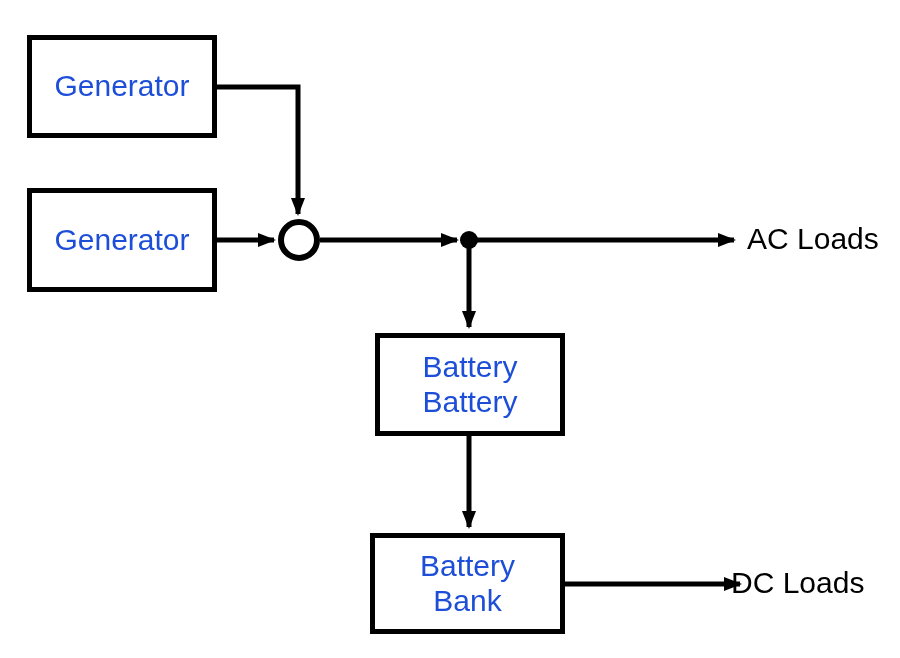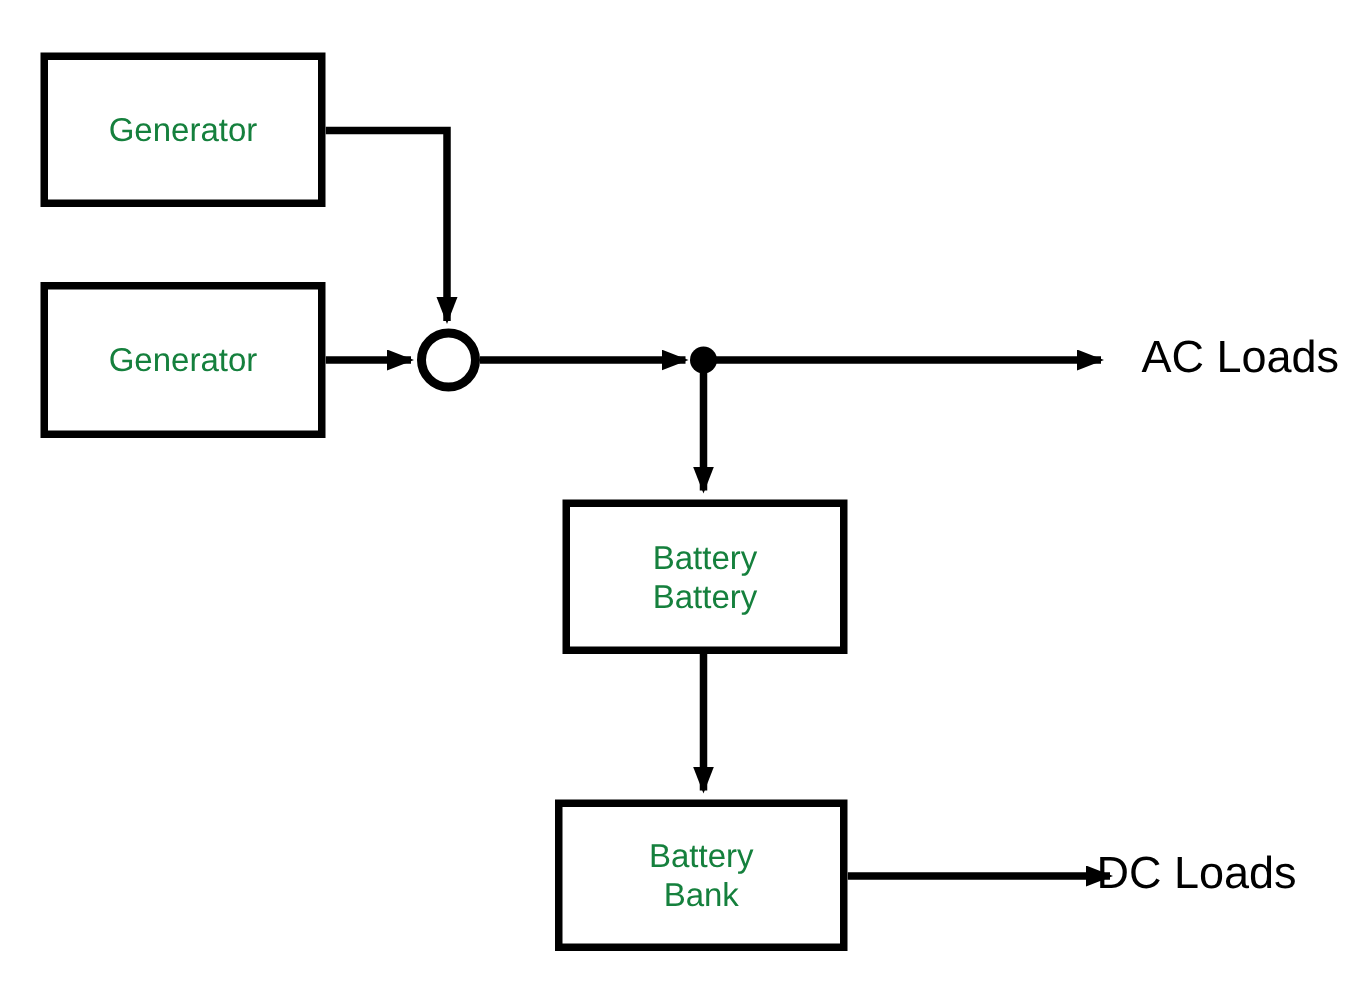--- a/index.html
+++ b/index.html
@@ -25,37 +25,37 @@
   .node {
     position: absolute;
     box-sizing: border-box;
     border: 5px solid #000000;
     background: #ffffff;
     display: flex;
     flex-direction: column;
     align-items: center;
     justify-content: center;
     text-align: center;
-    font-size: 22px;
+    font-size: 30px;
     line-height: 1.14;
-    color: #15803d;
+    color: #1d4ed8;
     letter-spacing: 0px;
   }
   .node-generator-top    { left: 27px;  top: 35px;  width: 190px; height: 103px; }
   .node-generator-bottom { left: 27px;  top: 188px; width: 190px; height: 104px; }
   .node-battery-charger  { left: 375px; top: 333px; width: 190px; height: 103px; }
   .node-battery-bank     { left: 370px; top: 533px; width: 195px; height: 101px; }
   .float-label {
     position: absolute;
     font-size: 30px;
     color: #000000;
     white-space: nowrap;
     transform: translateY(-52%);
   }
-  .label-ac-loads { left: 747px; top: 240px; margin-left: 14px; }
+  .label-ac-loads { left: 747px; top: 240px; }
   .label-dc-loads { left: 731px; top: 584px; }
 </style>
 </head>
 <body>
 
 <div class="canvas">
 
   <svg class="wires" viewBox="0 0 900 658" xmlns="http://www.w3.org/2000/svg">
     <defs>
       <marker id="arrow" markerUnits="userSpaceOnUse" markerWidth="20" markerHeight="16" refX="16" refY="7" orient="auto">

